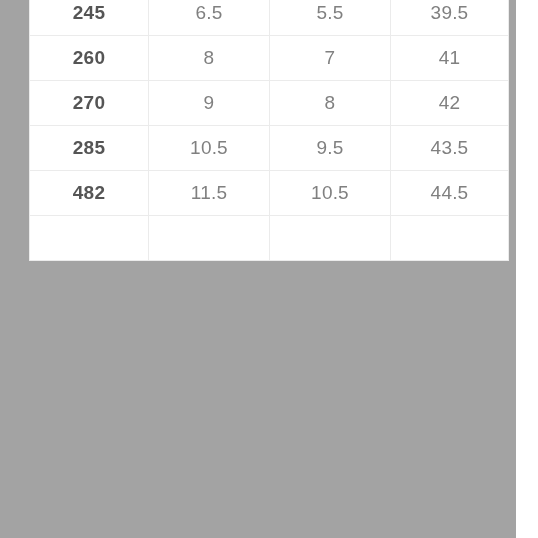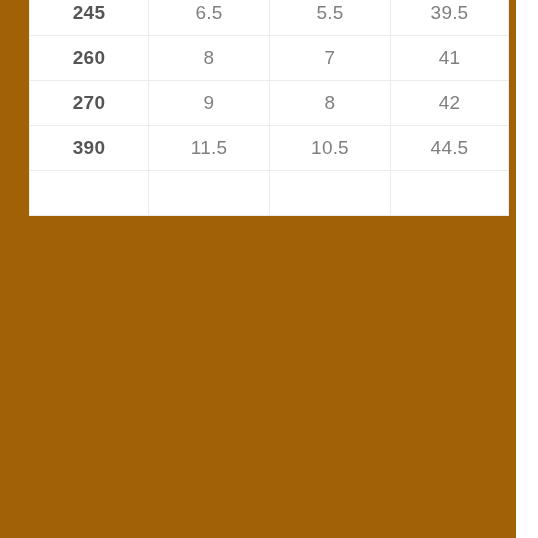--- a/index.html
+++ b/index.html
@@ -15,21 +15,21 @@
     font-family: "Liberation Sans", sans-serif;
     -webkit-font-smoothing: antialiased;
   }
 
   
   #crop-viewport {
     position: relative;
     width: 516px;
     height: 538px;
     overflow: hidden;
-    background: #a16207;
+    background: #a3a3a3;
   }
 
   
   #size-table-wrap {
     position: absolute;
     left: 29px;
     top: -10px;
     width: 479px;
   }
 
@@ -114,21 +114,27 @@
             <td class="cell-value">7</td>
             <td class="cell-value">41</td>
           </tr>
           <tr>
             <td class="cell-region">270</td>
             <td class="cell-value">9</td>
             <td class="cell-value">8</td>
             <td class="cell-value">42</td>
           </tr>
           <tr>
-            <td class="cell-region">390</td>
+            <td class="cell-region">285</td>
+            <td class="cell-value">10.5</td>
+            <td class="cell-value">9.5</td>
+            <td class="cell-value">43.5</td>
+          </tr>
+          <tr>
+            <td class="cell-region">482</td>
             <td class="cell-value">11.5</td>
             <td class="cell-value">10.5</td>
             <td class="cell-value">44.5</td>
           </tr>
           <tr class="row-partial">
             <td class="cell-region"></td>
             <td class="cell-value"></td>
             <td class="cell-value"></td>
             <td class="cell-value"></td>
           </tr>

